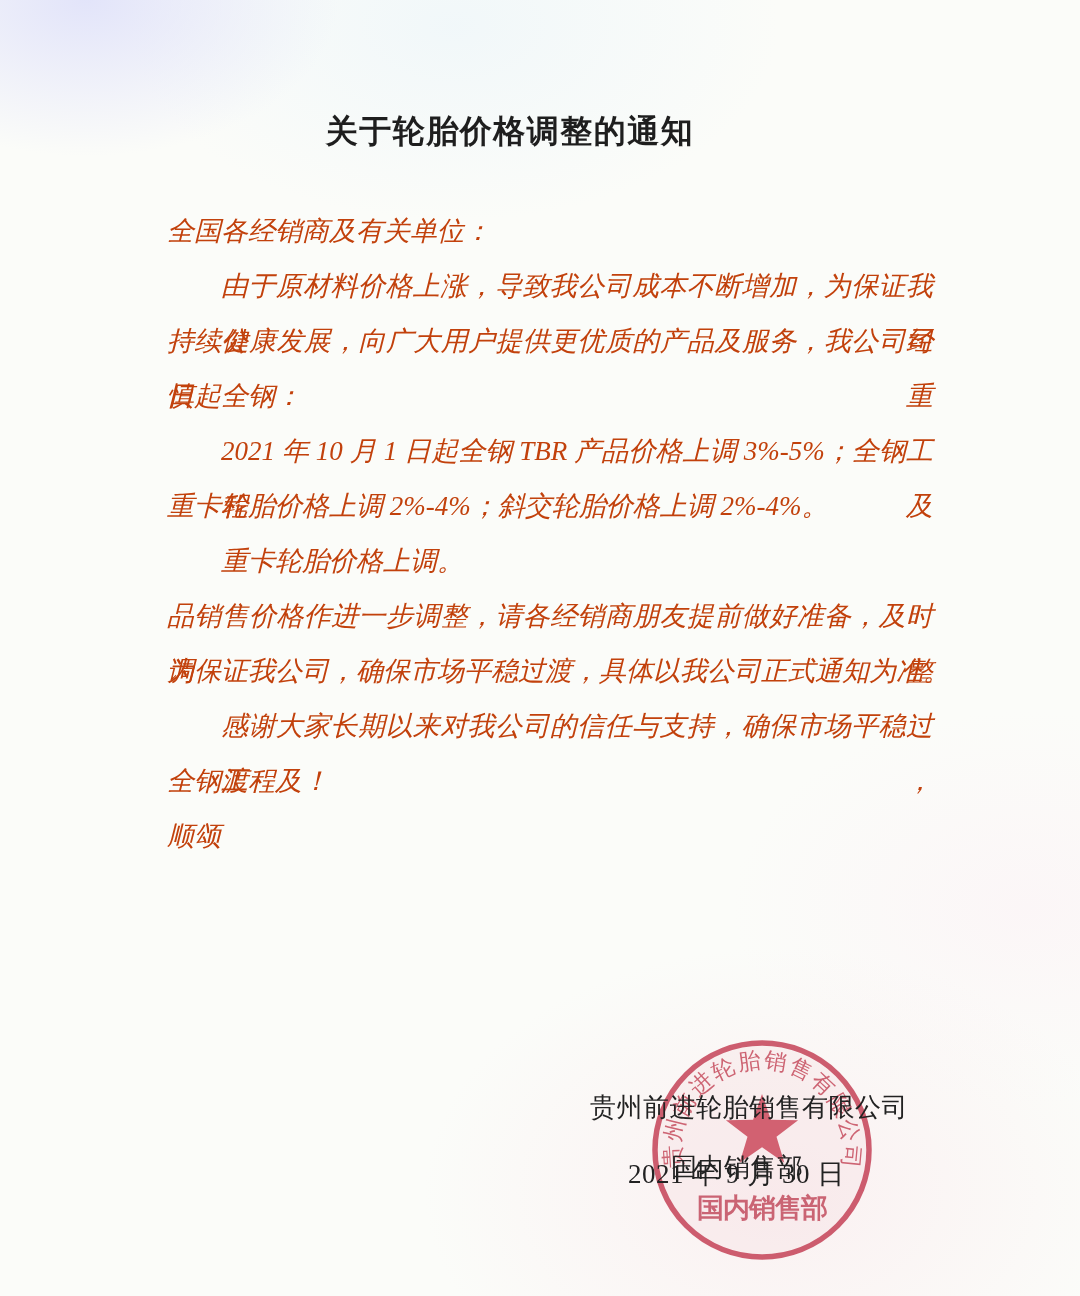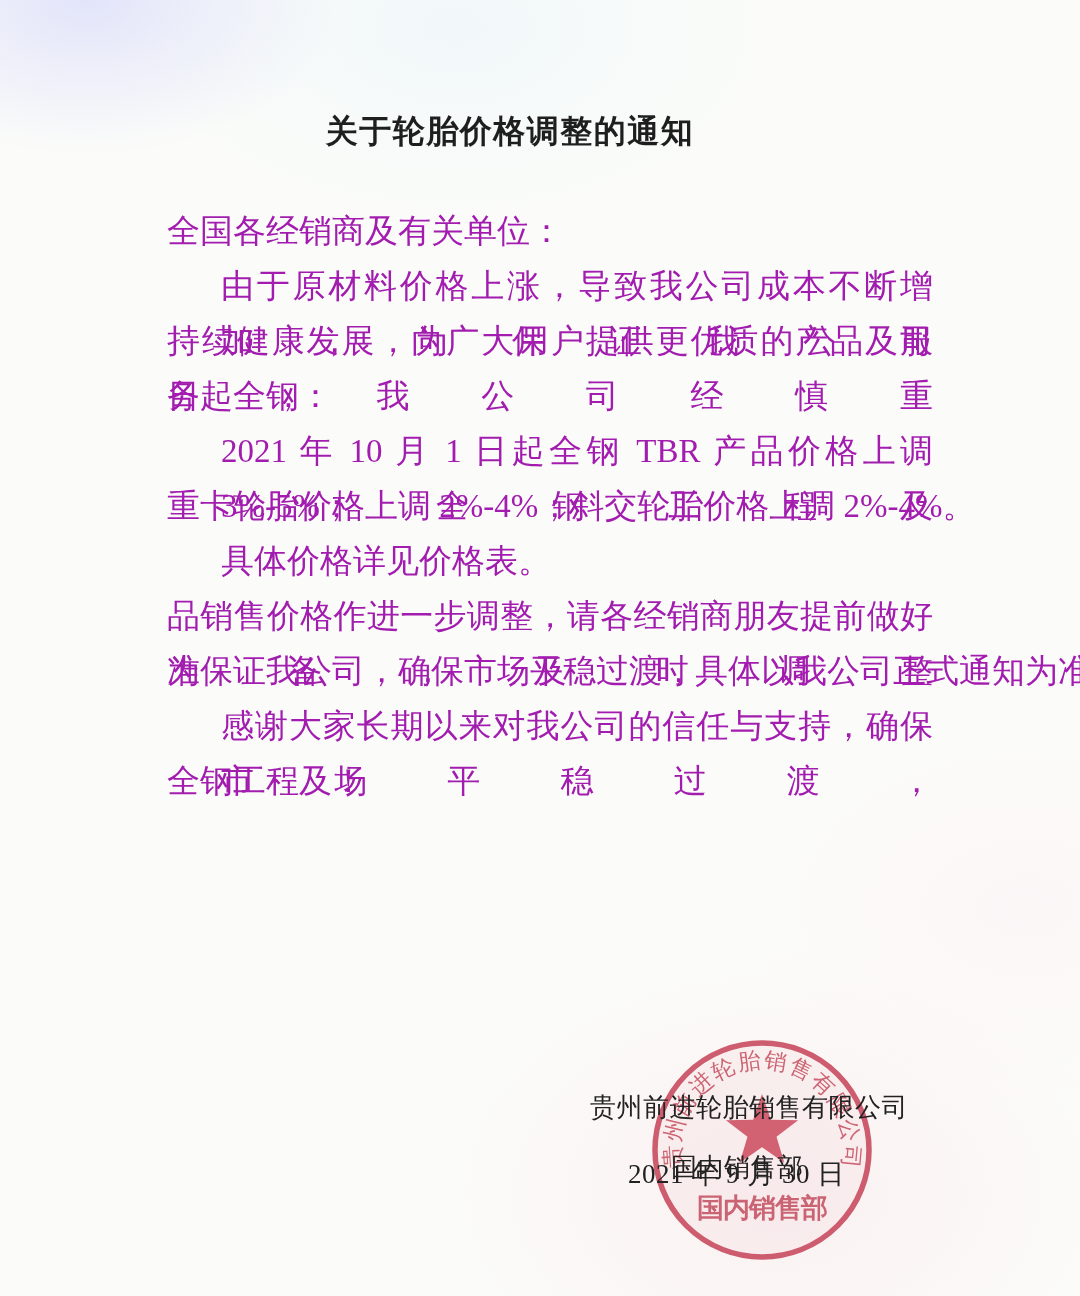--- a/index.html
+++ b/index.html
@@ -15,21 +15,21 @@
     color:#262626;
   }
   .page{position:absolute;inset:0;}
   .doc-title{
     position:absolute;top:110px;left:0;width:1020px;height:46px;
     text-align:center;font-family:"Liberation Sans","DejaVu Sans",sans-serif;
     font-weight:700;font-size:32px;letter-spacing:1.5px;color:#1e1e1e;
   }
   .body-text{
     position:absolute;left:167px;top:204px;width:766px;
-    font-size:33px;color:#a21caf;
+    font-size:27px;color:#c2410c;font-style:italic;
   }
   .line{height:55px;line-height:55px;white-space:nowrap;}
   .line.ind{padding-left:54px;}
   .line.j{white-space:normal;text-align:justify;text-align-last:justify;}
   .signature{position:absolute;color:#222;}
   .sig-company{left:590px;top:1090px;font-size:26px;letter-spacing:.5px;}
   .sig-dept{left:671px;top:1150px;font-size:26px;letter-spacing:.5px;}
   .sig-date{left:628px;top:1156px;font-size:27px;letter-spacing:.5px;text-align:right;}
   .signature,.doc-title,.body-text{z-index:3;}
   .seal-wrap{position:absolute;left:644px;top:1032px;width:236px;height:236px;z-index:2;}
@@ -42,25 +42,26 @@
 
   <div class="doc-title">关于轮胎价格调整的通知</div>
 
   <div class="body-text">
     <div class="line">全国各经销商及有关单位：</div>
     <div class="line ind j">由于原材料价格上涨，导致我公司成本不断增加，为保证我公司</div>
     <div class="line j">持续健康发展，向广大用户提供更优质的产品及服务，我公司经慎重</div>
     <div class="line">日起全钢：</div>
     <div class="line ind j">2021 年 10 月 1 日起全钢 TBR 产品价格上调 3%-5%；全钢工程及</div>
     <div class="line">重卡轮胎价格上调 2%-4%；斜交轮胎价格上调 2%-4%。</div>
-    <div class="line ind">具体价格详见价格表。</div>
+    <div class="line ind">重卡轮胎价格上调。</div>
     <div class="line j">品销售价格作进一步调整，请各经销商朋友提前做好准备，及时调整</div>
     <div class="line">为保证我公司，确保市场平稳过渡，具体以我公司正式通知为准。</div>
     <div class="line ind j">感谢大家长期以来对我公司的信任与支持，确保市场平稳过渡，</div>
     <div class="line">全钢工程及！</div>
+    <div class="line">顺颂</div>
   </div>
 
   <div class="signature sig-company">贵州前进轮胎销售有限公司</div>
   <div class="signature sig-dept">国内销售部</div>
   <div class="signature sig-date">2021 年 9 月 30 日</div>
 
   <div class="seal-wrap">
     <svg width="236" height="236" viewBox="0 0 236 236">
       <circle cx="118" cy="118" r="104" fill="rgba(235,150,160,0.08)"></circle>
       <circle cx="118" cy="118" r="107" fill="none" stroke="#c23a50" stroke-width="5.5" opacity="0.82"></circle>

